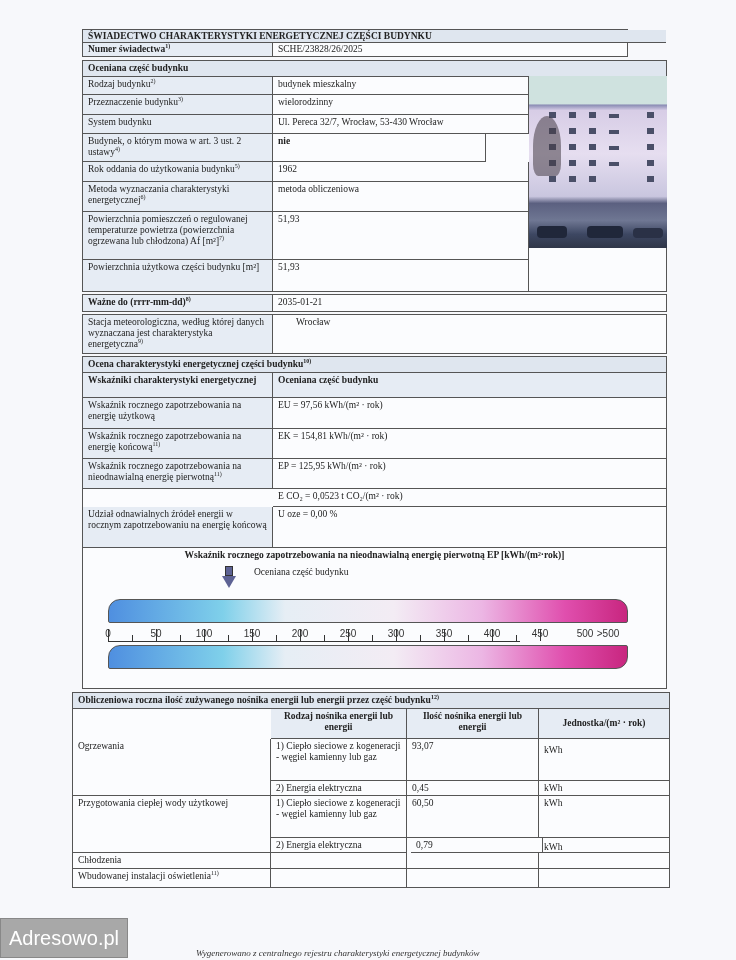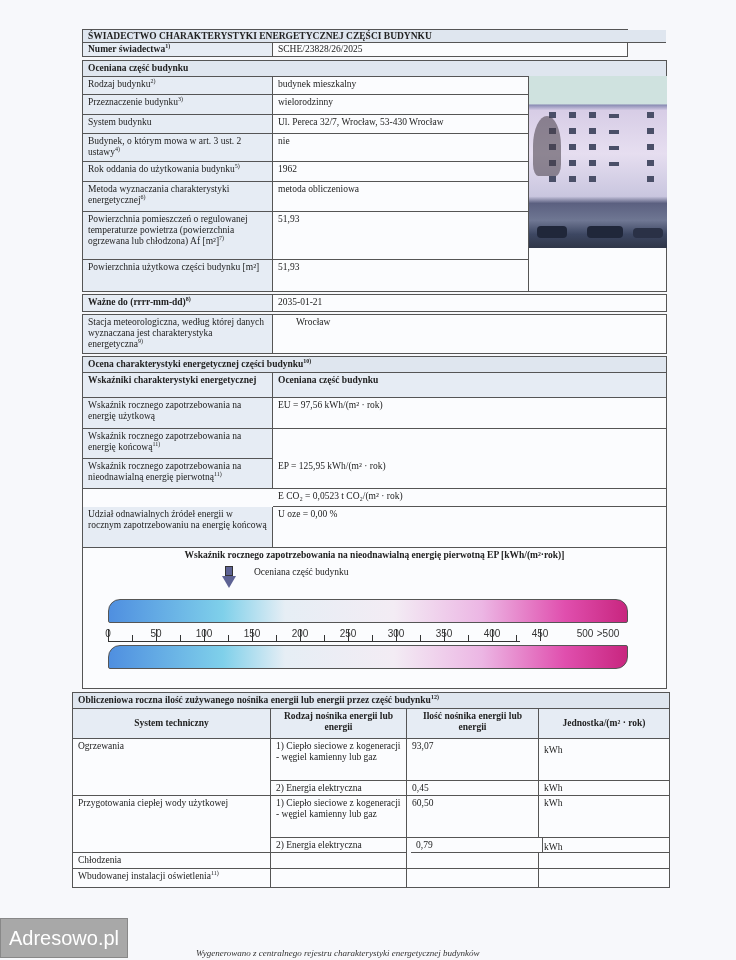--- a/index.html
+++ b/index.html
@@ -44,21 +44,21 @@
     <div class="cell lbl" style="left:0;top:16px;width:190px;height:18px;"><span>Rodzaj budynku</span><sup>2)</sup></div>
     <div class="cell" style="left:190px;top:16px;width:256px;height:18px;">budynek mieszkalny</div>
 
     <div class="cell lbl" style="left:0;top:34px;width:190px;height:20px;"><span>Przeznaczenie budynku</span><sup>3)</sup></div>
     <div class="cell" style="left:190px;top:34px;width:256px;height:20px;">wielorodzinny</div>
 
     <div class="cell lbl" style="left:0;top:54px;width:190px;height:19px;"><span>System budynku</span></div>
     <div class="cell" style="left:190px;top:54px;width:256px;height:19px;">Ul. Pereca 32/7, Wrocław, 53-430 Wrocław</div>
 
     <div class="cell lbl" style="left:0;top:73px;width:190px;height:28px;"><span>Budynek, o którym mowa w art. 3 ust. 2 ustawy</span><sup>4)</sup></div>
-    <div class="cell" style="left:190px;top:73px;width:256px;height:28px;">nie</div>
+    <div class="cell" style="left:190px;top:73px;width:213px;height:28px;font-weight:bold;">nie</div>
 
     <div class="cell lbl" style="left:0;top:101px;width:190px;height:20px;"><span>Rok oddania do użytkowania budynku</span><sup>5)</sup></div>
     <div class="cell" style="left:190px;top:101px;width:256px;height:20px;">1962</div>
 
     <div class="cell lbl" style="left:0;top:121px;width:190px;height:30px;"><span>Metoda wyznaczania charakterystyki energetycznej</span><sup>6)</sup></div>
     <div class="cell" style="left:190px;top:121px;width:256px;height:30px;">metoda obliczeniowa</div>
 
     <div class="cell lbl" style="left:0;top:151px;width:190px;height:48px;"><span>Powierzchnia pomieszczeń o regulowanej temperaturze powietrza (powierzchnia ogrzewana lub chłodzona) Af [m²]</span><sup>7)</sup></div>
     <div class="cell" style="left:190px;top:151px;width:256px;height:48px;">51,93</div>
 
@@ -109,20 +109,21 @@
 
   <div class="box" style="left:82px;top:356px;width:585px;height:333px;">
     <div class="cell hdr b" style="left:0;top:0;width:583px;height:16px;border-right:none;"><span>Ocena charakterystyki energetycznej części budynku</span><sup>10)</sup></div>
     <div class="cell lbl b" style="left:0;top:16px;width:190px;height:25px;">Wskaźniki charakterystyki energetycznej</div>
     <div class="cell lbl b" style="left:190px;top:16px;width:393px;height:25px;border-right:none;">Oceniana część budynku</div>
 
     <div class="cell lbl" style="left:0;top:41px;width:190px;height:31px;">Wskaźnik rocznego zapotrzebowania na energię użytkową</div>
     <div class="cell" style="left:190px;top:41px;width:393px;height:31px;border-right:none;">EU = 97,56 kWh/(m² · rok)</div>
 
     <div class="cell lbl" style="left:0;top:72px;width:190px;height:30px;"><span>Wskaźnik rocznego zapotrzebowania na energię końcową</span><sup>11)</sup></div>
+    <div class="cell" style="left:190px;top:72px;width:393px;height:30px;border-right:none;">EK = 154,81 kWh/(m² · rok)</div>
 
     <div class="cell lbl" style="left:0;top:102px;width:190px;height:30px;"><span>Wskaźnik rocznego zapotrzebowania na nieodnawialną energię pierwotną</span><sup>11)</sup></div>
     <div class="cell" style="left:190px;top:102px;width:393px;height:30px;border-right:none;">EP = 125,95 kWh/(m² · rok)</div>
 
     <div class="cell" style="left:190px;top:132px;width:393px;height:18px;border-right:none;">E CO₂ = 0,0523 t CO₂/(m² · rok)</div>
 
     <div class="cell lbl" style="left:0;top:150px;width:190px;height:41px;">Udział odnawialnych źródeł energii w rocznym zapotrzebowaniu na energię końcową</div>
     <div class="cell" style="left:190px;top:150px;width:393px;height:41px;border-right:none;">U oze = 0,00 %</div>
   </div>
 
@@ -164,21 +165,20 @@
   <span class="tl" style="left:444px;">350</span>
   <span class="tl" style="left:492px;">400</span>
   <span class="tl" style="left:540px;">450</span>
   <span class="tl" style="left:585px;">500</span>
   <span class="tl" style="left:608px;">&gt;500</span>
   <div class="bar bot"></div>
 
   <div class="box" style="left:72px;top:692px;width:598px;height:196px;">
     <div class="cell hdr b" style="left:0;top:0;width:596px;height:16px;border-right:none;"><span>Obliczeniowa roczna ilość zużywanego nośnika energii lub energii przez część budynku</span><sup>12)</sup></div>
 
-    <div class="cell lbl b" style="left:0;top:16px;width:198px;height:30px;text-align:center;padding-top:9px;">System techniczny</div>
     <div class="cell lbl b" style="left:198px;top:16px;width:136px;height:30px;text-align:center;">Rodzaj nośnika energii lub energii</div>
     <div class="cell lbl b" style="left:334px;top:16px;width:132px;height:30px;text-align:center;">Ilość nośnika energii lub energii</div>
     <div class="cell lbl b" style="left:466px;top:16px;width:130px;height:30px;text-align:center;padding-top:9px;border-right:none;">Jednostka/(m² · rok)</div>
 
     <div class="cell" style="left:0;top:46px;width:198px;height:57px;">Ogrzewania</div>
     <div class="cell" style="left:198px;top:46px;width:136px;height:42px;">1) Ciepło sieciowe z kogeneracji - węgiel kamienny lub gaz</div>
     <div class="cell" style="left:334px;top:46px;width:132px;height:42px;">93,07</div>
     <div class="cell" style="left:466px;top:46px;width:130px;height:42px;border-right:none;padding-top:6px;">kWh</div>
 
     <div class="cell" style="left:198px;top:88px;width:136px;height:15px;">2) Energia elektryczna</div>

